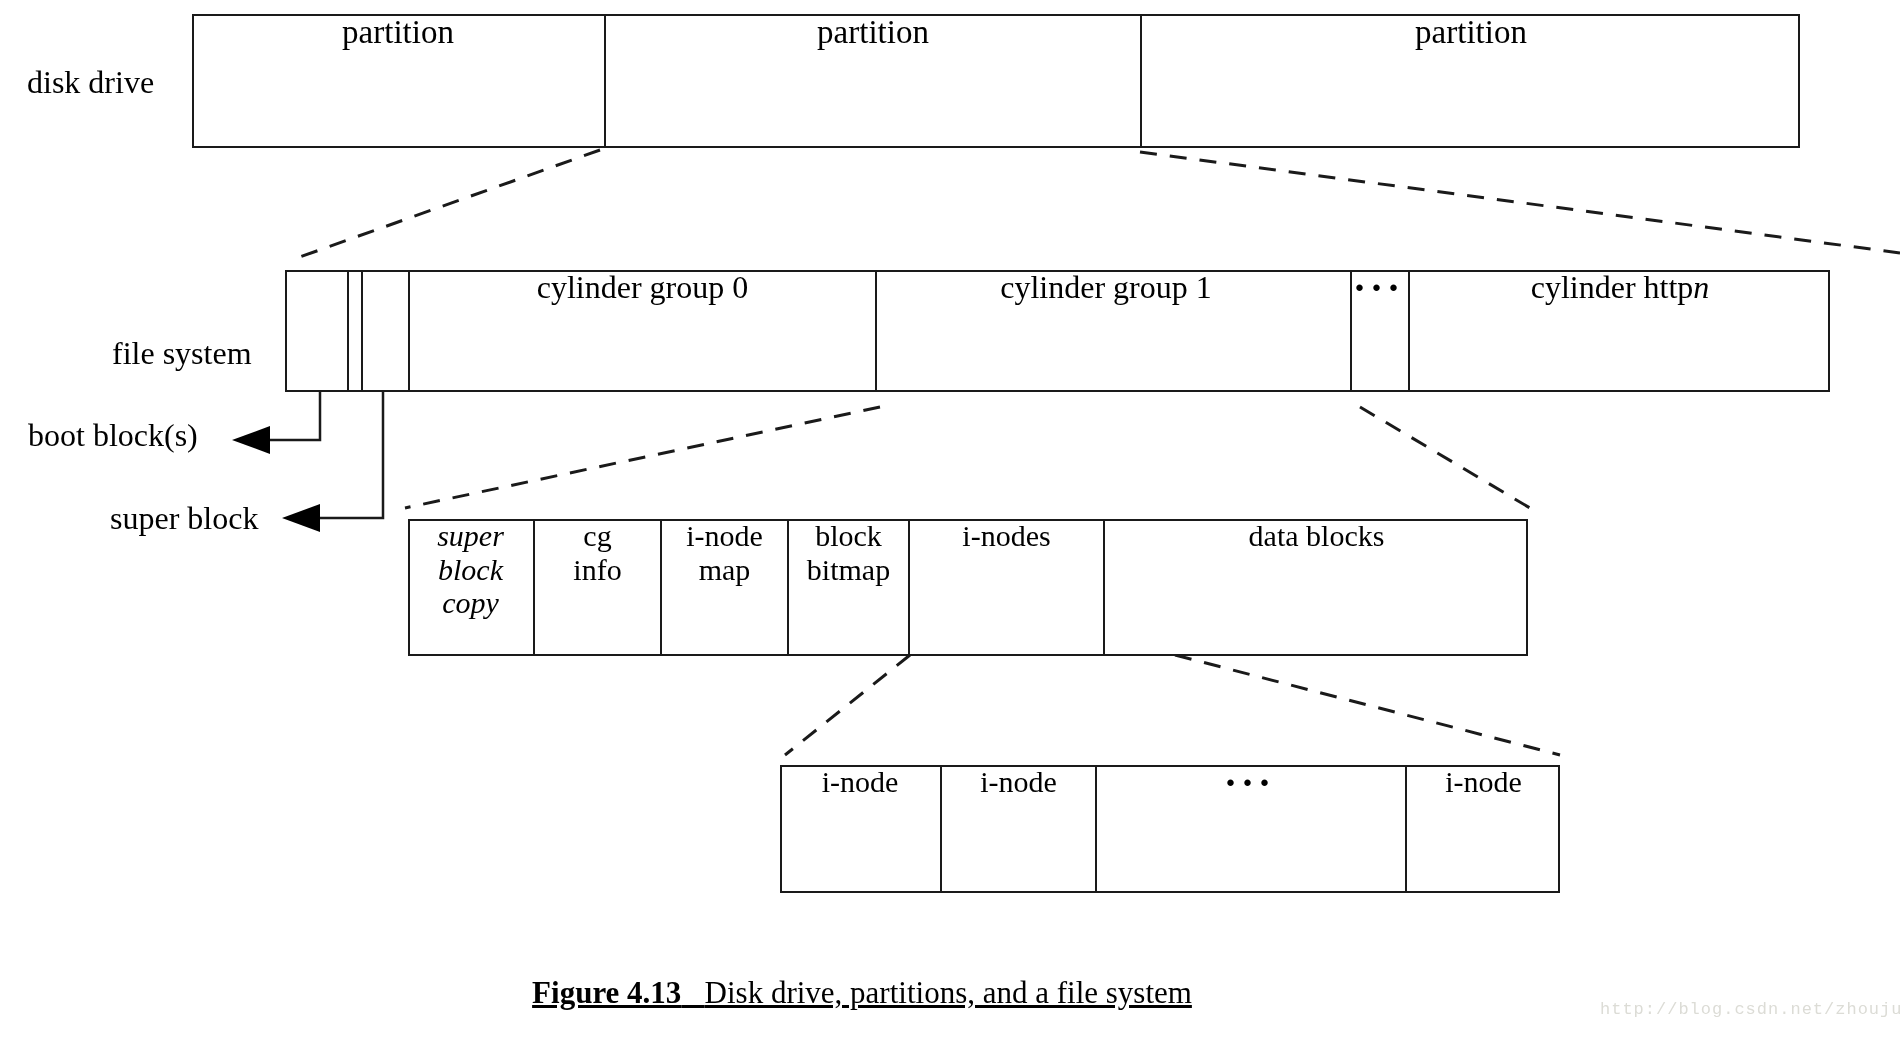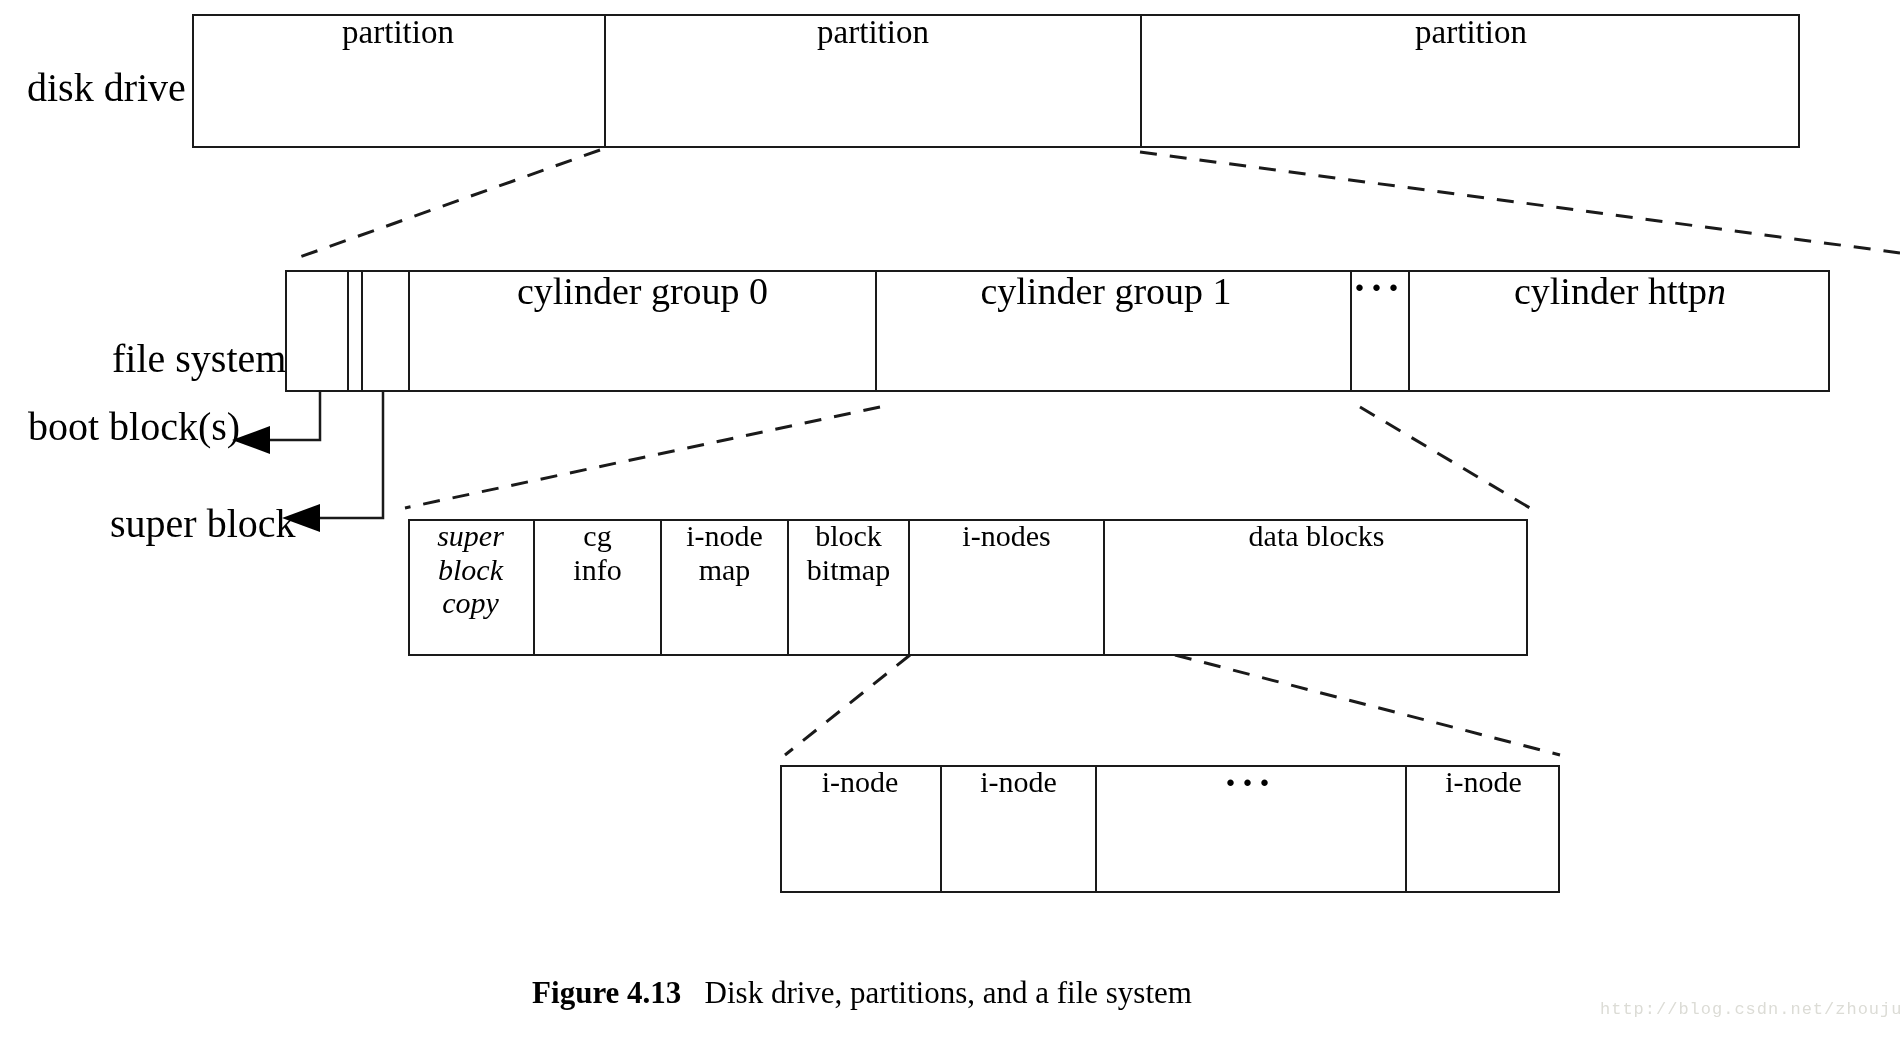--- a/index.html
+++ b/index.html
@@ -48,44 +48,45 @@
     justify-content: center;
     text-align: center;
     line-height: 1.12;
     border-left: 2px solid #1a1a1a;
   }
   .label {
     position: absolute;
     white-space: nowrap;
   }
   .t-row1 { font-size: 33px; }
-  .t-row2 { font-size: 38px; }
+  .t-row2 { font-size: 32px; }
   .t-row3 { font-size: 30px; }
   .t-row4 { font-size: 30px; }
-  .sidelabel { font-size: 40px; }
+  .sidelabel { font-size: 32px; }
   .ital { font-style: italic; }
   .dots {
     letter-spacing: 7px;
     font-size: 40px;
     font-weight: bold;
     line-height: 0.4;
   }
   .multi {
     display: flex;
     flex-direction: column;
     align-items: center;
     justify-content: center;
   }
   .caption {
     position: absolute;
     left: 0;
     top: 975px;
     width: 1724px;
     text-align: center;
     font-size: 31px;
+    text-decoration: underline;
   }
   .caption b { font-weight: bold; }
   .watermark {
     position: absolute;
     left: 1600px;
     top: 1000px;
     font-family: "Liberation Mono", "DejaVu Sans Mono", monospace;
     font-size: 17px;
     color: #dcdcd6;
     letter-spacing: 1px;
@@ -149,21 +150,21 @@
     <span>cylinder group 1</span>
   </div>
   <div class="cell" style="left:1350px; top:270px; width:58px; height:122px;">
     <span class="dots">...</span>
   </div>
   <div class="cell t-row2" style="left:1408px; top:270px; width:422px; height:122px;">
     <span>cylinder http </span>
       <span class="ital">n</span>
   </div>
 
-  <div class="label sidelabel" style="left:28px; top:403px;">boot block(s)</div>
+  <div class="label sidelabel" style="left:28px; top:417px;">boot block(s)</div>
   <div class="label sidelabel" style="left:110px; top:500px;">super block</div>
 
   <div class="box" style="left:408px; top:519px; width:1120px; height:137px;">
   </div>
   <div class="cell t-row3" style="left:408px; top:519px; width:125px; height:137px; border-left:none;font-style:italic;">
     <span class="multi">
       <span>super</span>
       <span>block</span>
       <span>copy</span>
     </span>

